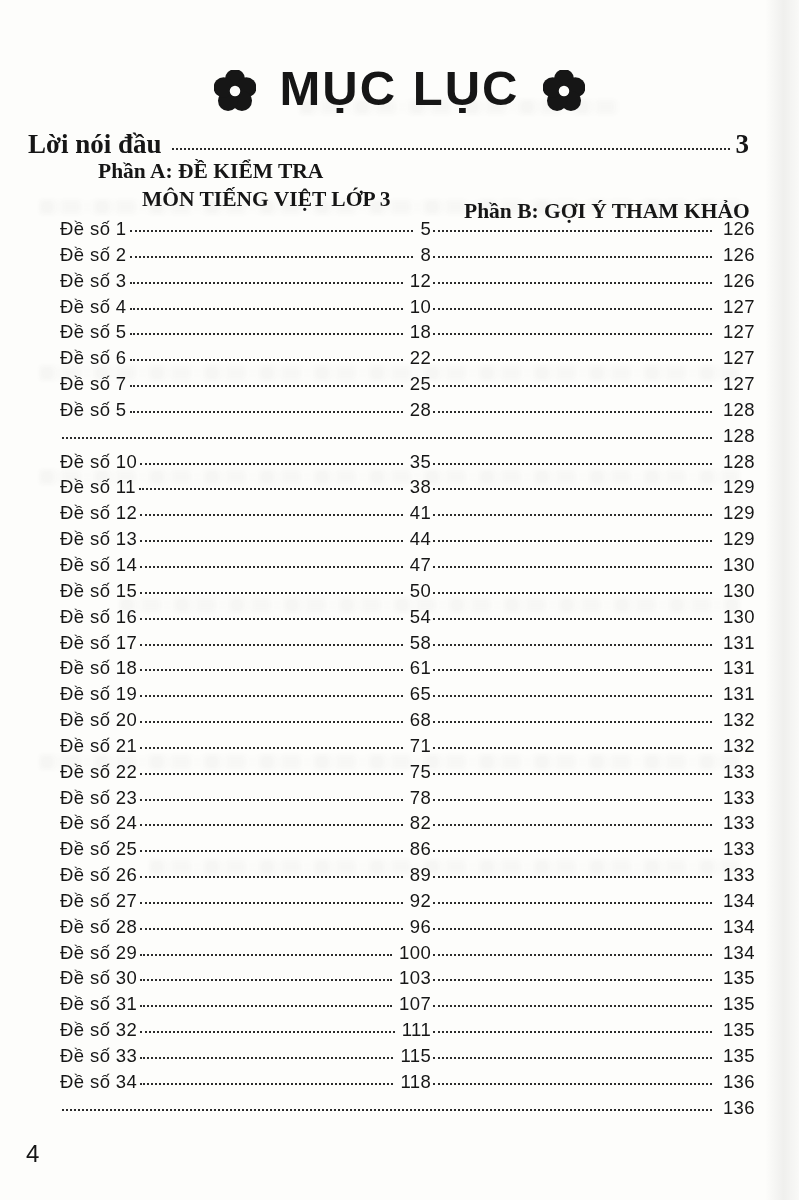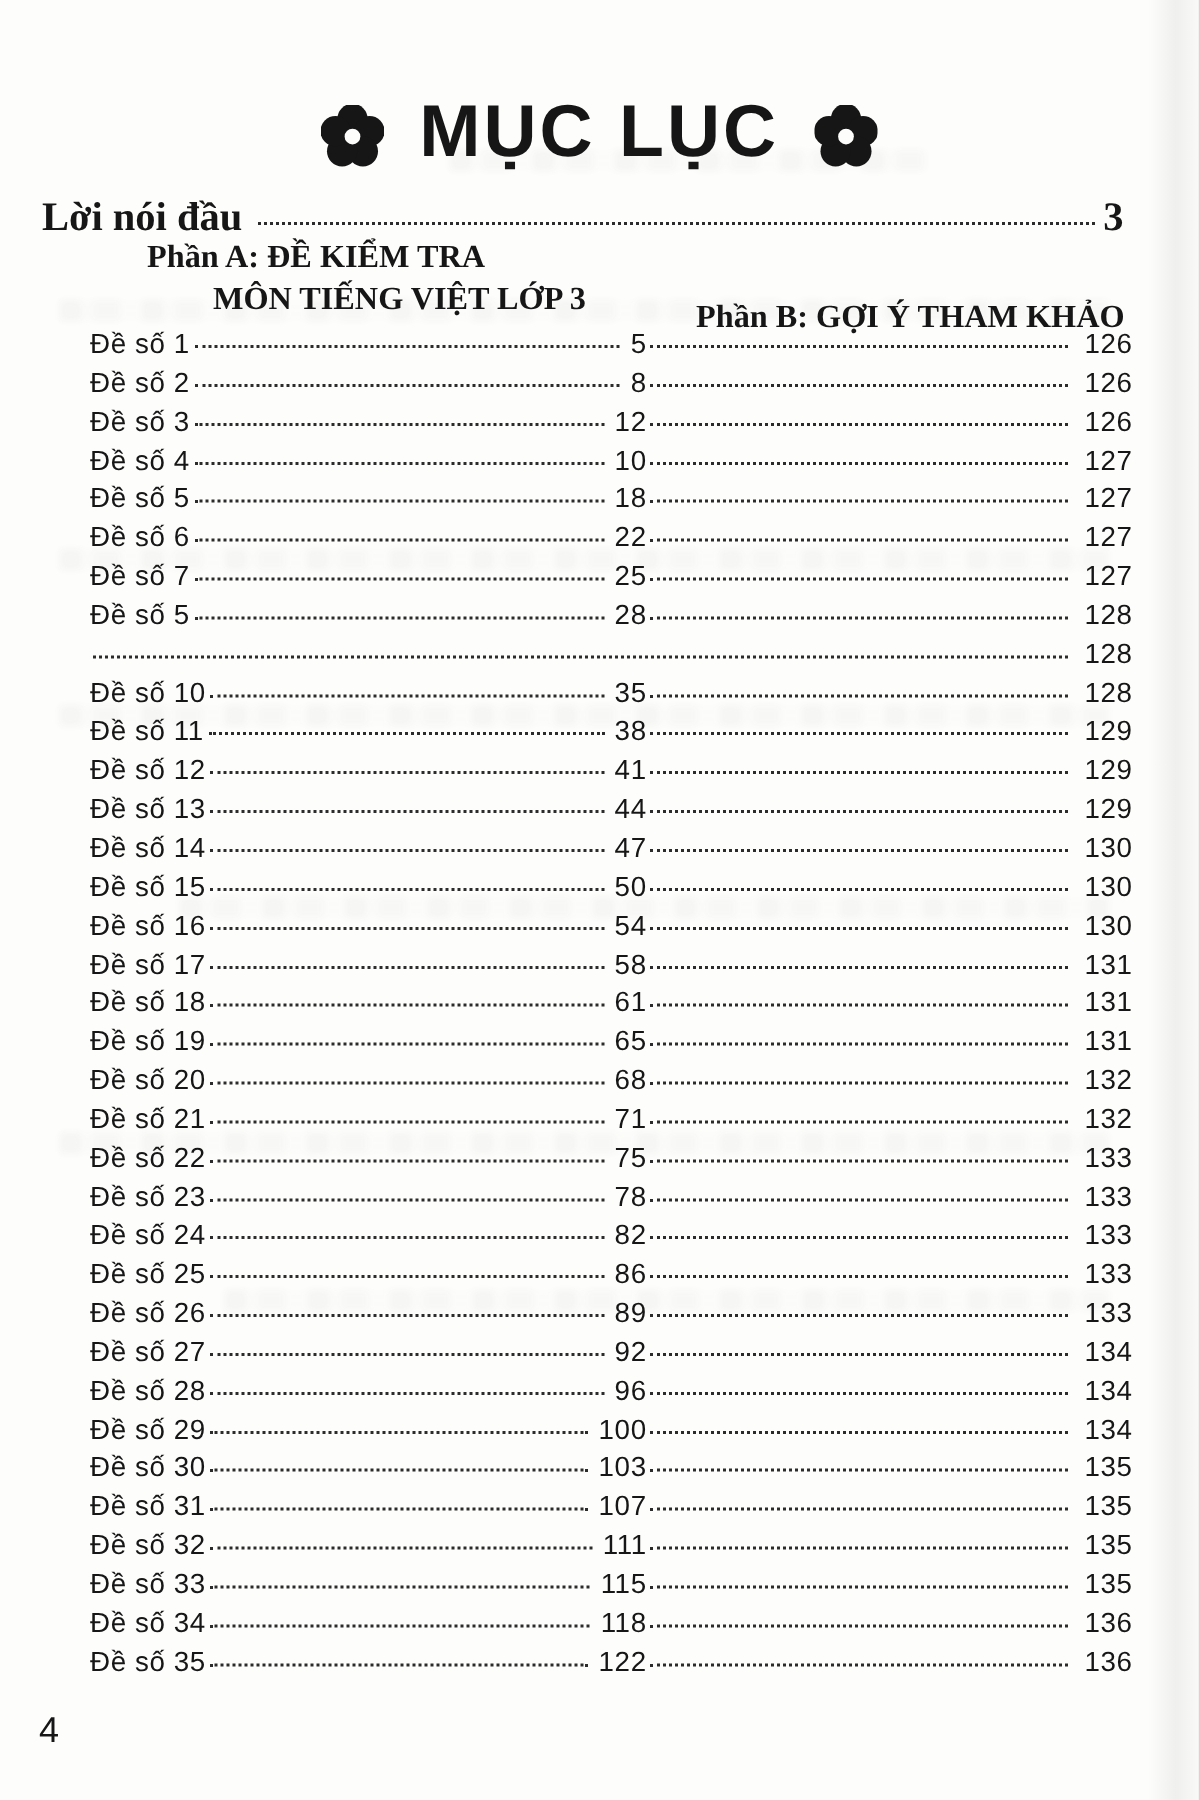--- a/index.html
+++ b/index.html
@@ -567,25 +567,20 @@
       <span class="leader"></span>
       <span class="page-a">118</span>
     </div>
     <div class="toc-right">
       <span class="leader"></span>
       <span class="page-b">136</span>
     </div>
   </div>
 
   <div class="toc-row">
-    <div class="toc-left">
-      <span class="toc-label">Đề số 35</span>
-      <span class="leader"></span>
-      <span class="page-a">122</span>
-    </div>
     <div class="toc-right">
       <span class="leader"></span>
       <span class="page-b">136</span>
     </div>
   </div>
 </div>
 
   <div class="footer-page">4</div>
 
   <div class="edge-shade"></div>

